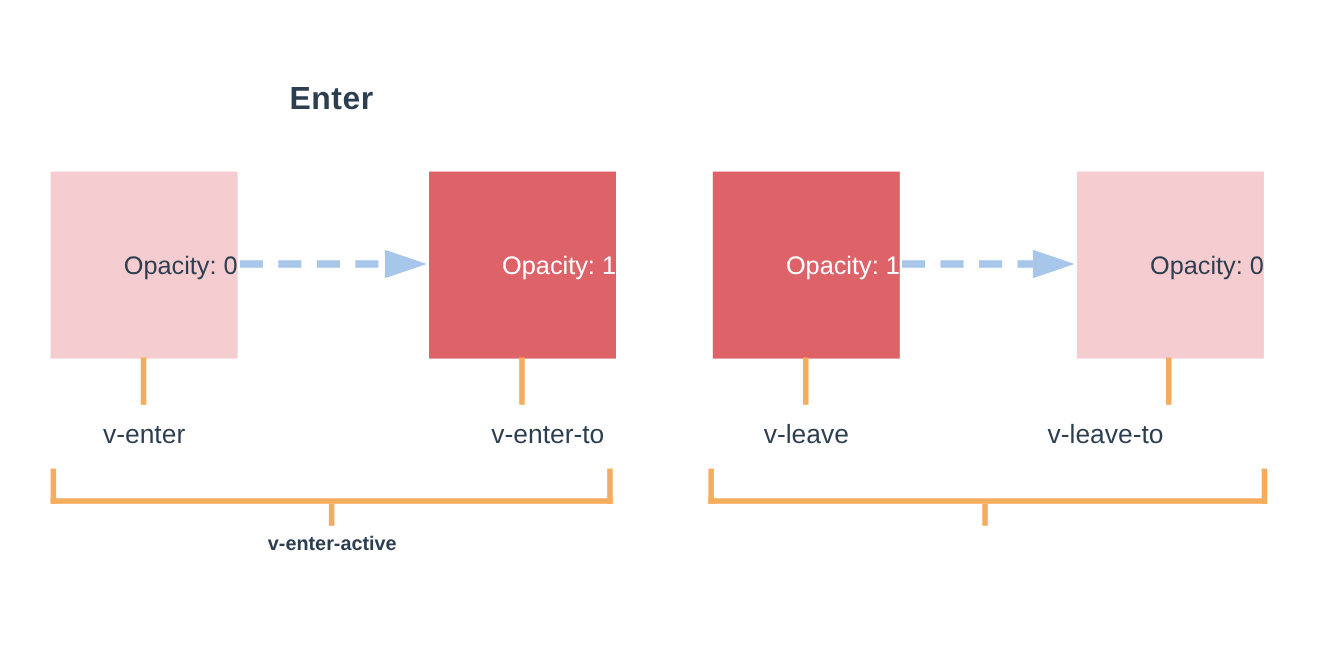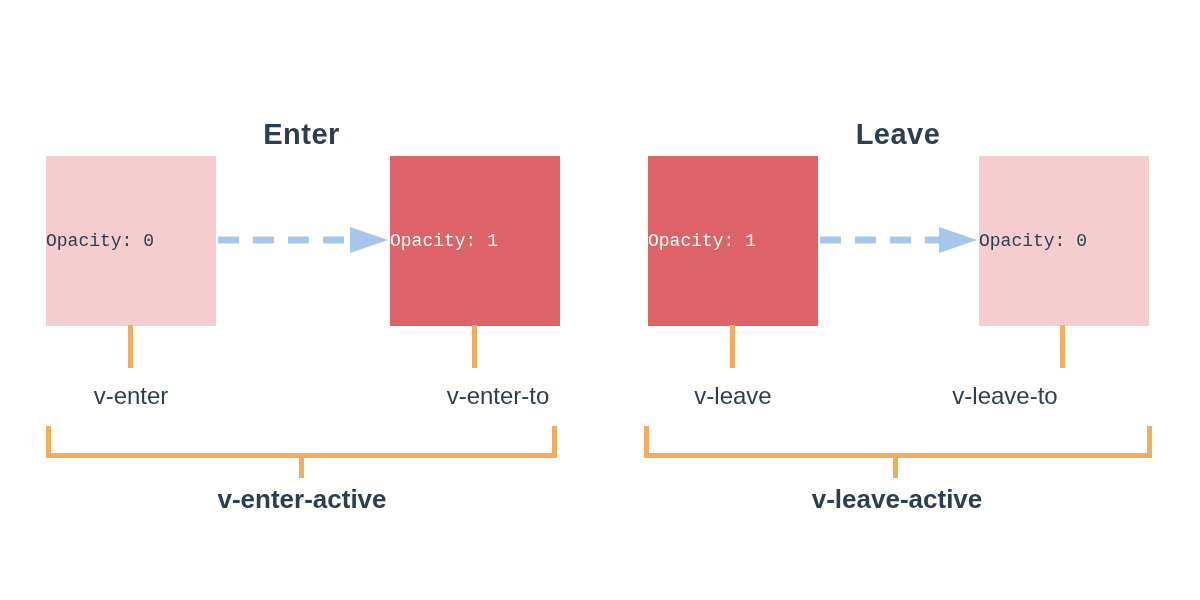--- a/index.html
+++ b/index.html
@@ -18,33 +18,31 @@
 
   .section-title {
     position: absolute;
     top: 74px;
     height: 36px;
     text-align: center;
     font-size: 29px;
     font-weight: bold;
     color: var(--navy, #2c3e50);
     letter-spacing: 0.5px;
-    margin-top: 44px;
   }
 
   .state-box {
     position: absolute;
     top: 156px;
     width: 170px;
     height: 170px;
     display: flex;
     align-items: center;
-    justify-content: flex-start;
-    font-size: 18px;
-    font-family: Liberation Mono, monospace;
+    justify-content: flex-end;
+    font-size: 23px;
   }
   .state-box.faded {
     background: var(--pink, #f5cccf);
     color: var(--navy, #2c3e50);
   }
   .state-box.solid {
     background: var(--red, #dd6368);
     color: var(--white, #ffffff);
   }
 
@@ -88,21 +86,21 @@
     top: 458px;
     width: 5px;
     height: 20px;
     background: var(--orange, #f6ac5d);
   }
 
   .active-label {
     position: absolute;
     top: 484px;
     transform: translateX(-50%);
-    font-size: 26px;
+    font-size: 18px;
     font-weight: bold;
     color: var(--navy, #2c3e50);
     white-space: nowrap;
   }
 </style>
 </head>
 <body>
 
 <div class="canvas">
 
@@ -125,21 +123,20 @@
   <div class="stem" style="left:472px;"></div>
 
   <div class="class-label" style="left:131px;">v-enter</div>
   <div class="class-label" style="left:498px;">v-enter-to</div>
 
   <div class="bracket" style="left:46px; width:501px;"></div>
   <div class="bracket-stem" style="left:299px;"></div>
 
   <div class="active-label" style="left:302px;">v-enter-active</div>
 
-  <div class="section-title" style="left:644px; width:508px;">Leave</div>
 
   <div class="state-box solid" style="left:648px;">
     <span>Opacity: 1</span>
   </div>
 
   <svg class="arrow-svg" style="left:818px; width:161px;" viewBox="0 0 161 28" aria-hidden="true">
     <line class="arrow-line" x1="2" y1="14" x2="121" y2="14"></line>
     <polygon class="arrow-head" points="121,1 159,14 121,27"></polygon>
   </svg>
 
@@ -149,15 +146,14 @@
 
   <div class="stem" style="left:730px;"></div>
   <div class="stem" style="left:1060px;"></div>
 
   <div class="class-label" style="left:733px;text-align:center;">v-leave</div>
   <div class="class-label" style="left:1005px;">v-leave-to</div>
 
   <div class="bracket" style="left:644px; width:498px;"></div>
   <div class="bracket-stem" style="left:893px;"></div>
 
-  <div class="active-label" style="left:897px;">v-leave-active</div>
 
 </div>
 
 </body></html>

